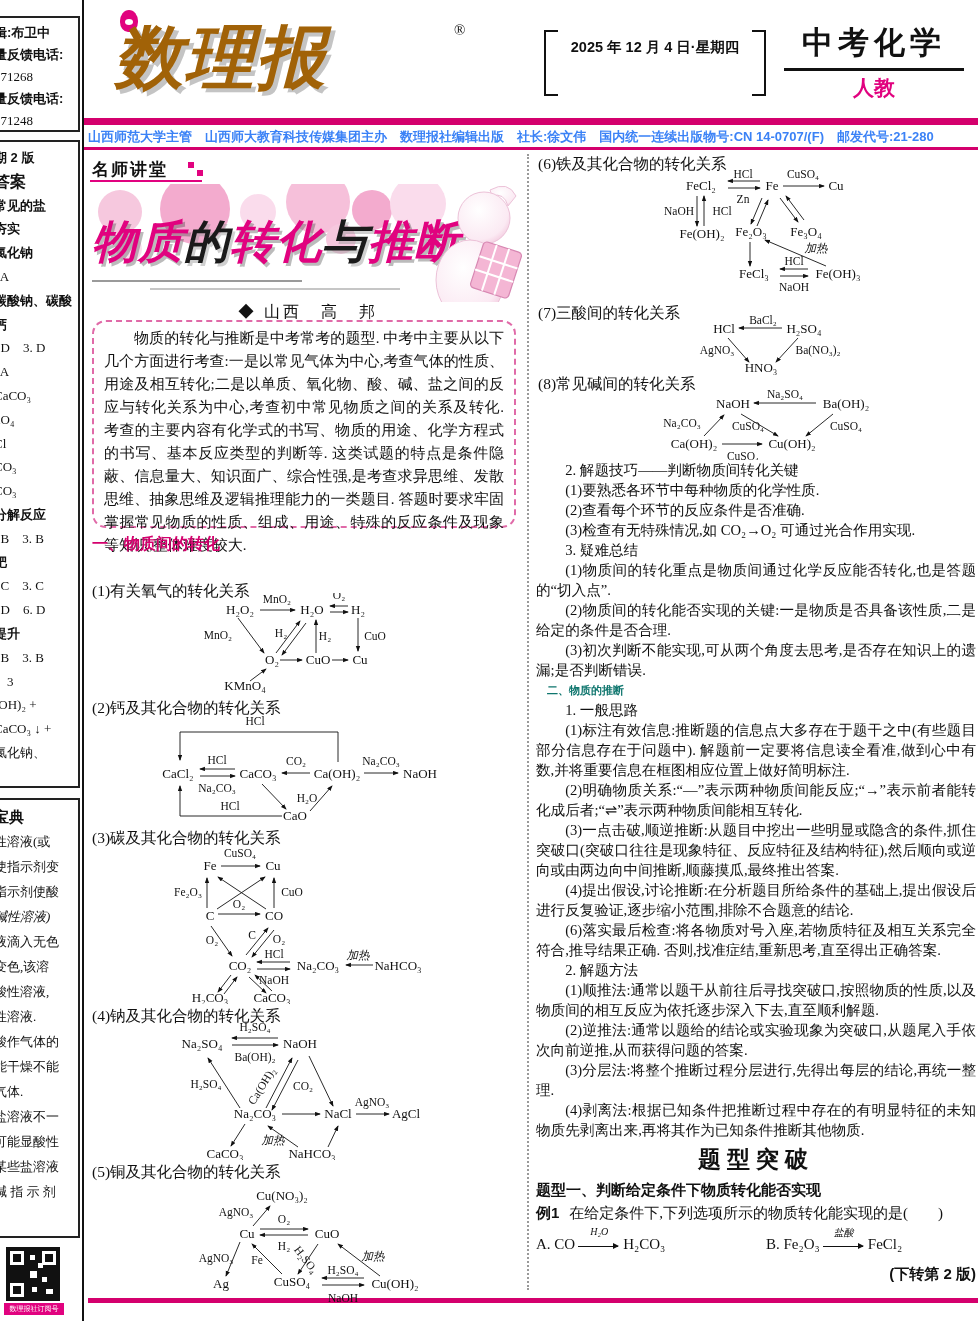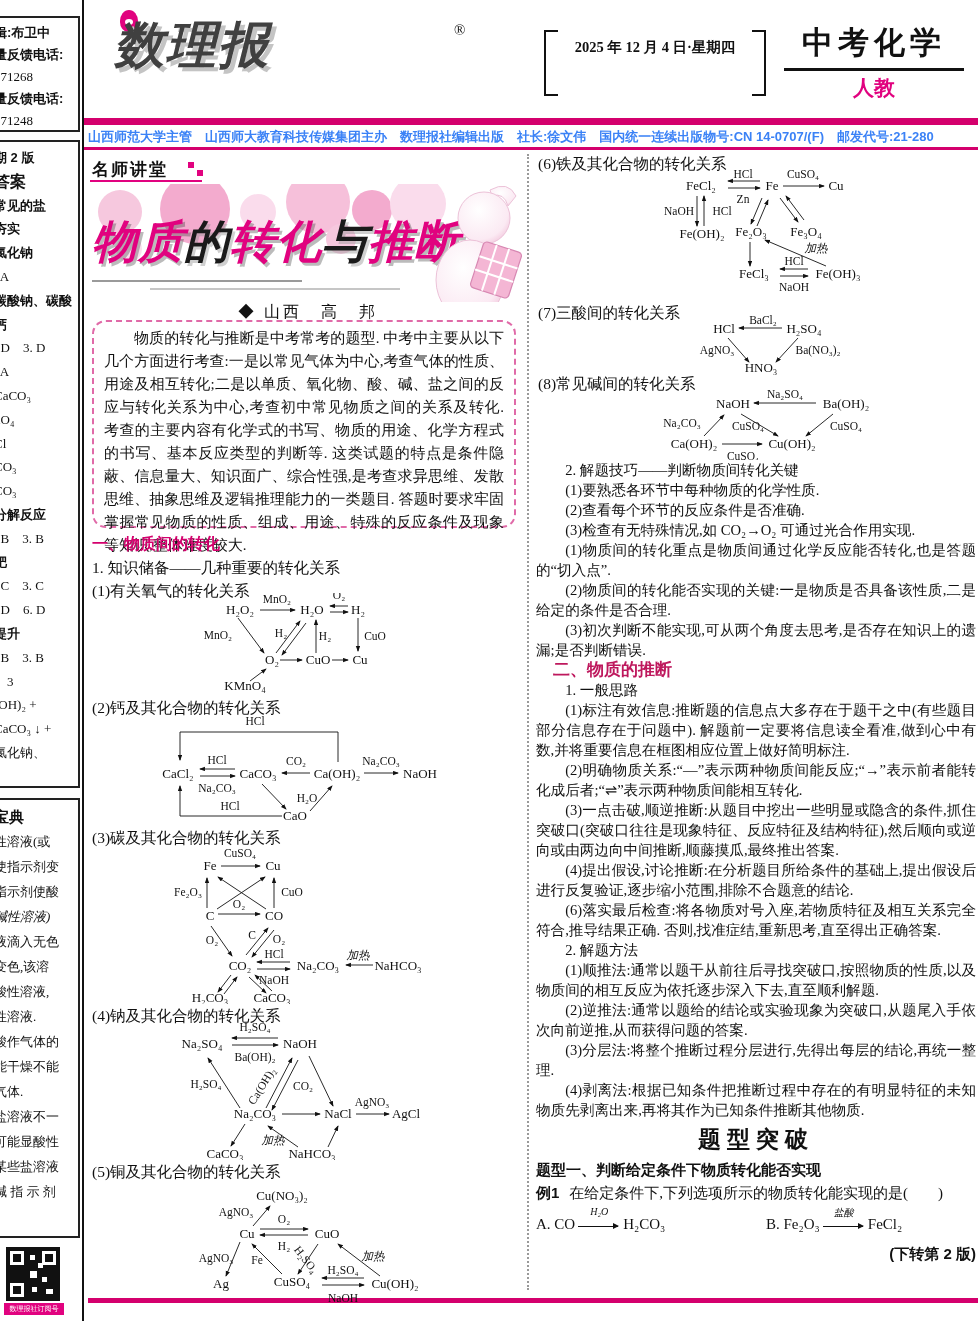--- a/index.html
+++ b/index.html
@@ -16,29 +16,29 @@
   #qr{position:absolute;left:6px;top:1247px;width:54px;height:54px;background:#111;}
   #qr i{position:absolute;background:#fff;}
   #qr .f{width:14px;height:14px;border:3px solid #fff;background:#111;box-sizing:border-box;}
   #qr-label{position:absolute;left:4px;top:1303px;width:60px;height:12px;background:#e1027f;color:#fff;
             font-size:7px;line-height:12px;text-align:center;font-family:"Liberation Sans",sans-serif;}
   
   #main{position:absolute;left:82px;top:0;width:898px;height:1321px;border-left:2px solid #111;box-sizing:border-box;}
   
   #logo-mark{left:36px;top:10px;width:18px;height:22px;background:#e1027f;border-radius:50% 50% 45% 45%;}
   #logo-mark i{position:absolute;left:5px;top:9px;width:8px;height:6px;background:#fff;border-radius:50%;}
-  #logo{left:30px;top:12px;width:360px;font-size:50px;font-weight:bold;font-style:italic;
-        color:#404040;text-shadow:4px 4px 0 #c4c4c4;letter-spacing:2px;white-space:nowrap;}
+  #logo{left:30px;top:12px;width:360px;font-size:69px;font-weight:bold;font-style:italic;
+        color:#a16207;text-shadow:4px 4px 0 #c4c4c4;letter-spacing:2px;white-space:nowrap;}
   #tm{left:370px;top:22px;font-size:15px;color:#111;font-style:normal;}
   #datebox{left:460px;top:30px;width:222px;height:66px;}
   #datebox .bk{position:absolute;top:0;width:14px;height:100%;border:2.5px solid #111;box-sizing:border-box;}
   #datebox .bkl{left:0;border-right:none;}
   #datebox .bkr{right:0;border-left:none;}
   #date-line{position:absolute;left:14px;top:8px;width:194px;text-align:center;font-size:14.5px;font-weight:bold;
-             font-family:Liberation Serif, serif;}
+             font-family:Liberation Sans, sans-serif;}
   #issue-line{position:absolute;left:14px;top:30px;width:194px;text-align:center;font-size:15px;font-weight:bold;
               font-family:"Liberation Sans",sans-serif;}
   #issue-line .no{font-size:29px;color:#e1027f;font-family:"Liberation Serif",serif;vertical-align:-3px;padding:0 3px;}
   #subjbox{left:700px;top:22px;width:180px;text-align:center;}
   #subject{font-size:31px;font-weight:bold;letter-spacing:5px;border-bottom:3px solid #111;
            padding-bottom:4px;font-family:"Liberation Sans",sans-serif;white-space:nowrap;}
   #edition{font-size:21px;font-weight:bold;color:#e1027f;margin-top:3px;font-family:"Liberation Sans",sans-serif;}
   #bar-top{left:0;top:118px;width:894px;height:7px;background:#d4006d;}
   #info-line{left:4px;top:128px;width:890px;font-size:13px;font-weight:bold;white-space:nowrap;
              font-family:"Liberation Sans",sans-serif;color:#3b82f6;}
@@ -70,21 +70,21 @@
   .dh{font-size:15.5px;white-space:nowrap;}
   
   svg text{fill:#111;}
   .node{font:13px "Liberation Serif",serif;text-anchor:middle;}
   .lbl{font:11.5px "Liberation Serif",serif;text-anchor:middle;}
   .lbl-i{font:italic 11.5px "Liberation Serif",serif;text-anchor:middle;}
   .ln{stroke:#111;stroke-width:0.9;fill:none;}
   
   #rtext{position:absolute;left:0;top:310px;width:440px;}
   #rtext p{margin:0;font-size:14.6px;line-height:20px;text-indent:2em;text-align:justify;}
-  #rtext p.mh{color:#be185d;font-weight:bold;font-size:17px;font-family:"Liberation Sans",sans-serif;text-indent:1em;}
+  #rtext p.mh{color:#0f766e;font-weight:bold;font-size:11px;font-family:"Liberation Sans",sans-serif;text-indent:1em;}
   #ex-title{text-align:center;font-size:23px;font-weight:bold;letter-spacing:6px;margin:4px 0 6px 0;
             font-family:"Liberation Sans",sans-serif;}
   #ex-type{font-size:15px;font-weight:bold;font-family:"Liberation Sans",sans-serif;margin:0 0 4px 0;}
   .exline{font-size:15px;margin:0 0 2px 0;}
   .exline .exlab{font-weight:bold;font-family:"Liberation Sans",sans-serif;margin-right:10px;}
   #options{position:relative;height:34px;font-size:15px;margin-top:6px;}
   #optA{position:absolute;left:0;top:4px;white-space:nowrap;}
   #optB{position:absolute;left:230px;top:4px;white-space:nowrap;}
   .oarr{display:inline-block;position:relative;width:46px;height:20px;vertical-align:-4px;margin:0 1px;}
   .oarr .cond{position:absolute;left:0;top:-7px;width:100%;text-align:center;font-size:10px;}
@@ -245,21 +245,20 @@
         </svg>
       </div>
 
       <div id="author" class="abs">◆ 山西　高　邦</div>
 
       <div id="intro-box" class="abs">
         <p>物质的转化与推断是中考常考的题型. 中考中主要从以下几个方面进行考查:一是以常见气体为中心,考查气体的性质、用途及相互转化;二是以单质、氧化物、酸、碱、盐之间的反应与转化关系为中心,考查初中常见物质之间的关系及转化. 考查的主要内容有化学式的书写、物质的用途、化学方程式的书写、基本反应类型的判断等. 这类试题的特点是条件隐蔽、信息量大、知识面广、综合性强,是考查求异思维、发散思维、抽象思维及逻辑推理能力的一类题目. 答题时要求牢固掌握常见物质的性质、组成、用途、特殊的反应条件及现象等知识,整体难度较大.</p>
       </div>
 
       <div class="abs mag-h" style="left:2px;top:384px;">一、物质间的转化</div>
-      <div class="abs sub-h" style="left:2px;top:408px;">1. 知识储备——几种重要的转化关系</div>
       <div class="abs dh" style="left:2px;top:431px;">(1)有关氧气的转化关系</div>
 
       <svg class="abs" style="left:0;top:443px;" width="436" height="102" viewBox="0 0 436 102">
         <text class="node" x="150" y="21">H₂O₂</text>
         <text class="lbl" x="187" y="10">MnO₂</text>
         <text class="node" x="222" y="21">H₂O</text>
         <text class="lbl" x="249" y="6">O₂</text>
         <text class="node" x="268" y="21">H₂</text>
         <text class="lbl" x="128" y="46">MnO₂</text>
         <text class="lbl" x="191" y="44">H₂</text>
@@ -473,20 +472,21 @@
         <line class="ln" x1="205" y1="28" x2="242" y2="50" marker-end="url(#ah)"></line>
         <line class="ln" x1="297" y1="28" x2="270" y2="50" marker-end="url(#ah)"></line>
         <line class="ln" x1="186" y1="58" x2="226" y2="58" marker-end="url(#ah)"></line>
       </svg>
 
       <div id="rtext">
         <p>2. 解题技巧——判断物质间转化关键</p>
         <p>(1)要熟悉各环节中每种物质的化学性质.</p>
         <p>(2)查看每个环节的反应条件是否准确.</p>
         <p>(3)检查有无特殊情况,如 CO₂→O₂ 可通过光合作用实现.</p>
+        <p>3. 疑难总结</p>
         <p>(1)物质间的转化重点是物质间通过化学反应能否转化,也是答题的“切入点”.</p>
         <p>(2)物质间的转化能否实现的关键:一是物质是否具备该性质,二是给定的条件是否合理.</p>
         <p>(3)初次判断不能实现,可从两个角度去思考,是否存在知识上的遗漏;是否判断错误.</p>
         <p class="mh">二、物质的推断</p>
         <p>1. 一般思路</p>
         <p>(1)标注有效信息:推断题的信息点大多存在于题干之中(有些题目部分信息存在于问题中). 解题前一定要将信息读全看准,做到心中有数,并将重要信息在框图相应位置上做好简明标注.</p>
         <p>(2)明确物质关系:“—”表示两种物质间能反应;“→”表示前者能转化成后者;“⇌”表示两种物质间能相互转化.</p>
         <p>(3)一点击破,顺逆推断:从题目中挖出一些明显或隐含的条件,抓住突破口(突破口往往是现象特征、反应特征及结构特征),然后顺向或逆向或由两边向中间推断,顺藤摸瓜,最终推出答案.</p>
         <p>(4)提出假设,讨论推断:在分析题目所给条件的基础上,提出假设后进行反复验证,逐步缩小范围,排除不合题意的结论.</p>
         <p>(6)落实最后检查:将各物质对号入座,若物质特征及相互关系完全符合,推导结果正确. 否则,找准症结,重新思考,直至得出正确答案.</p>

